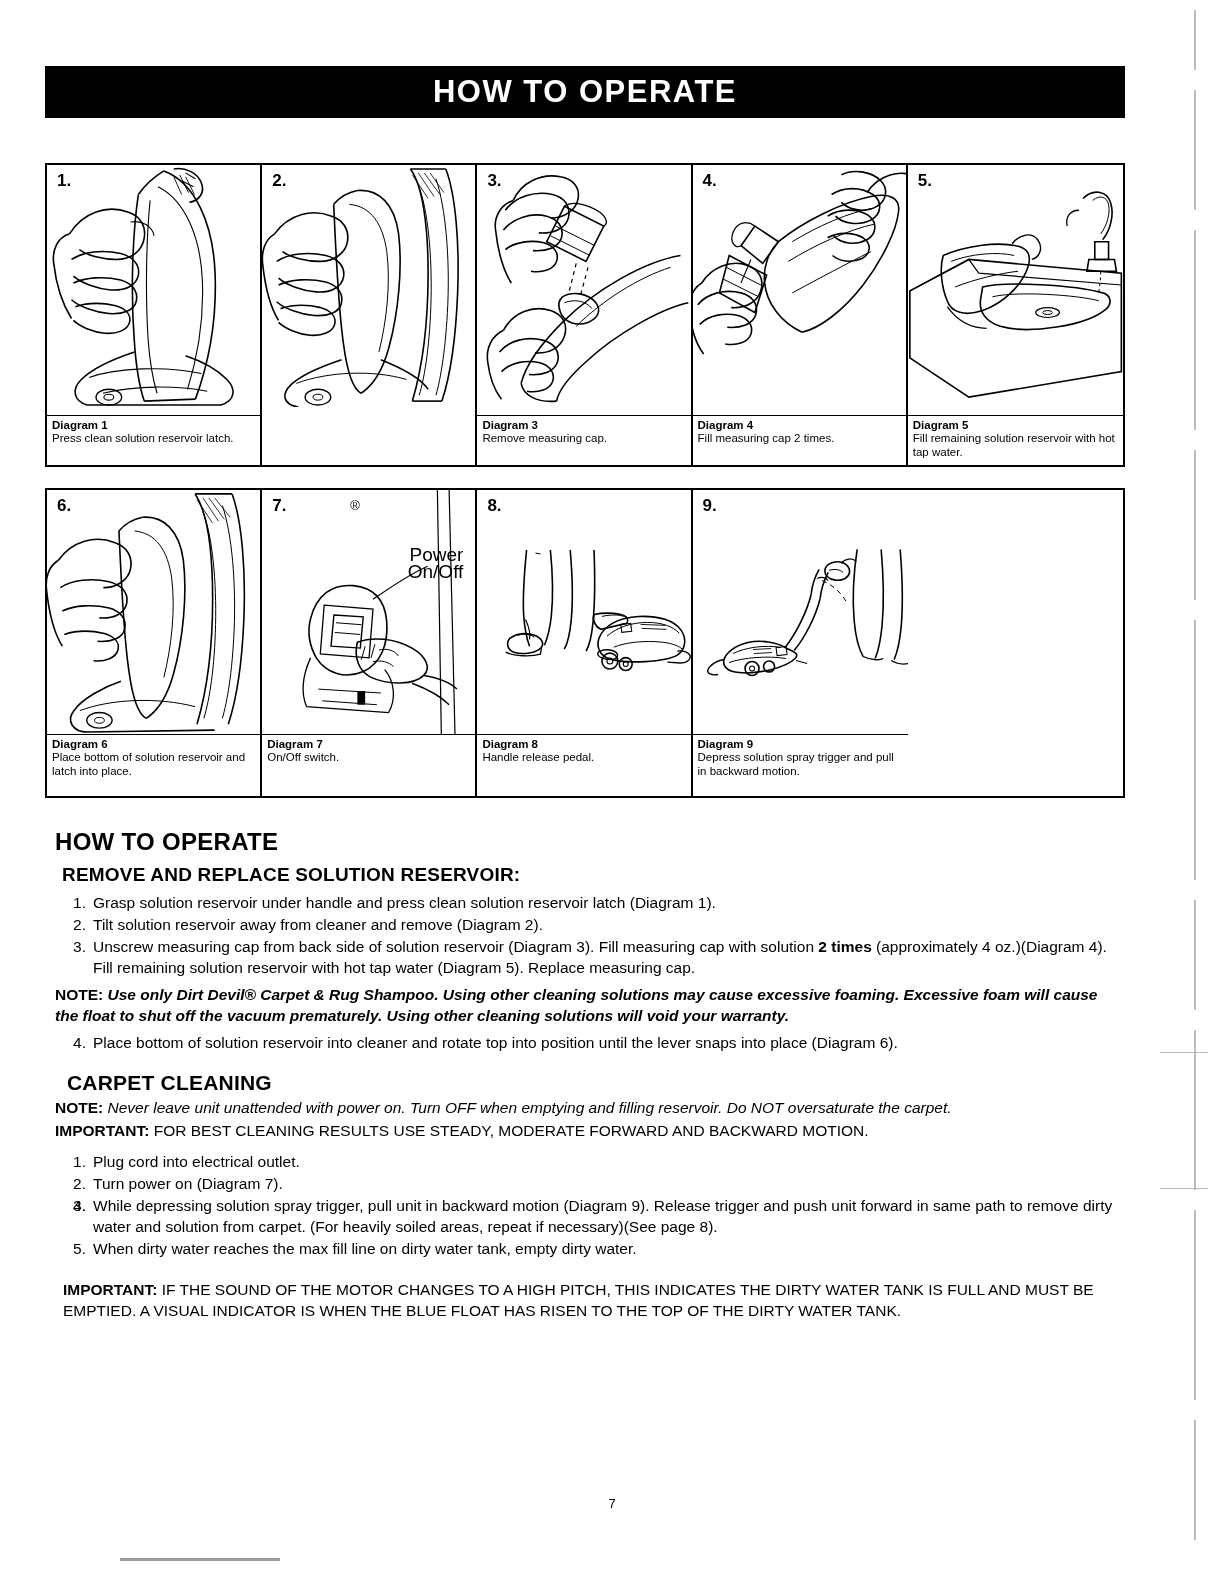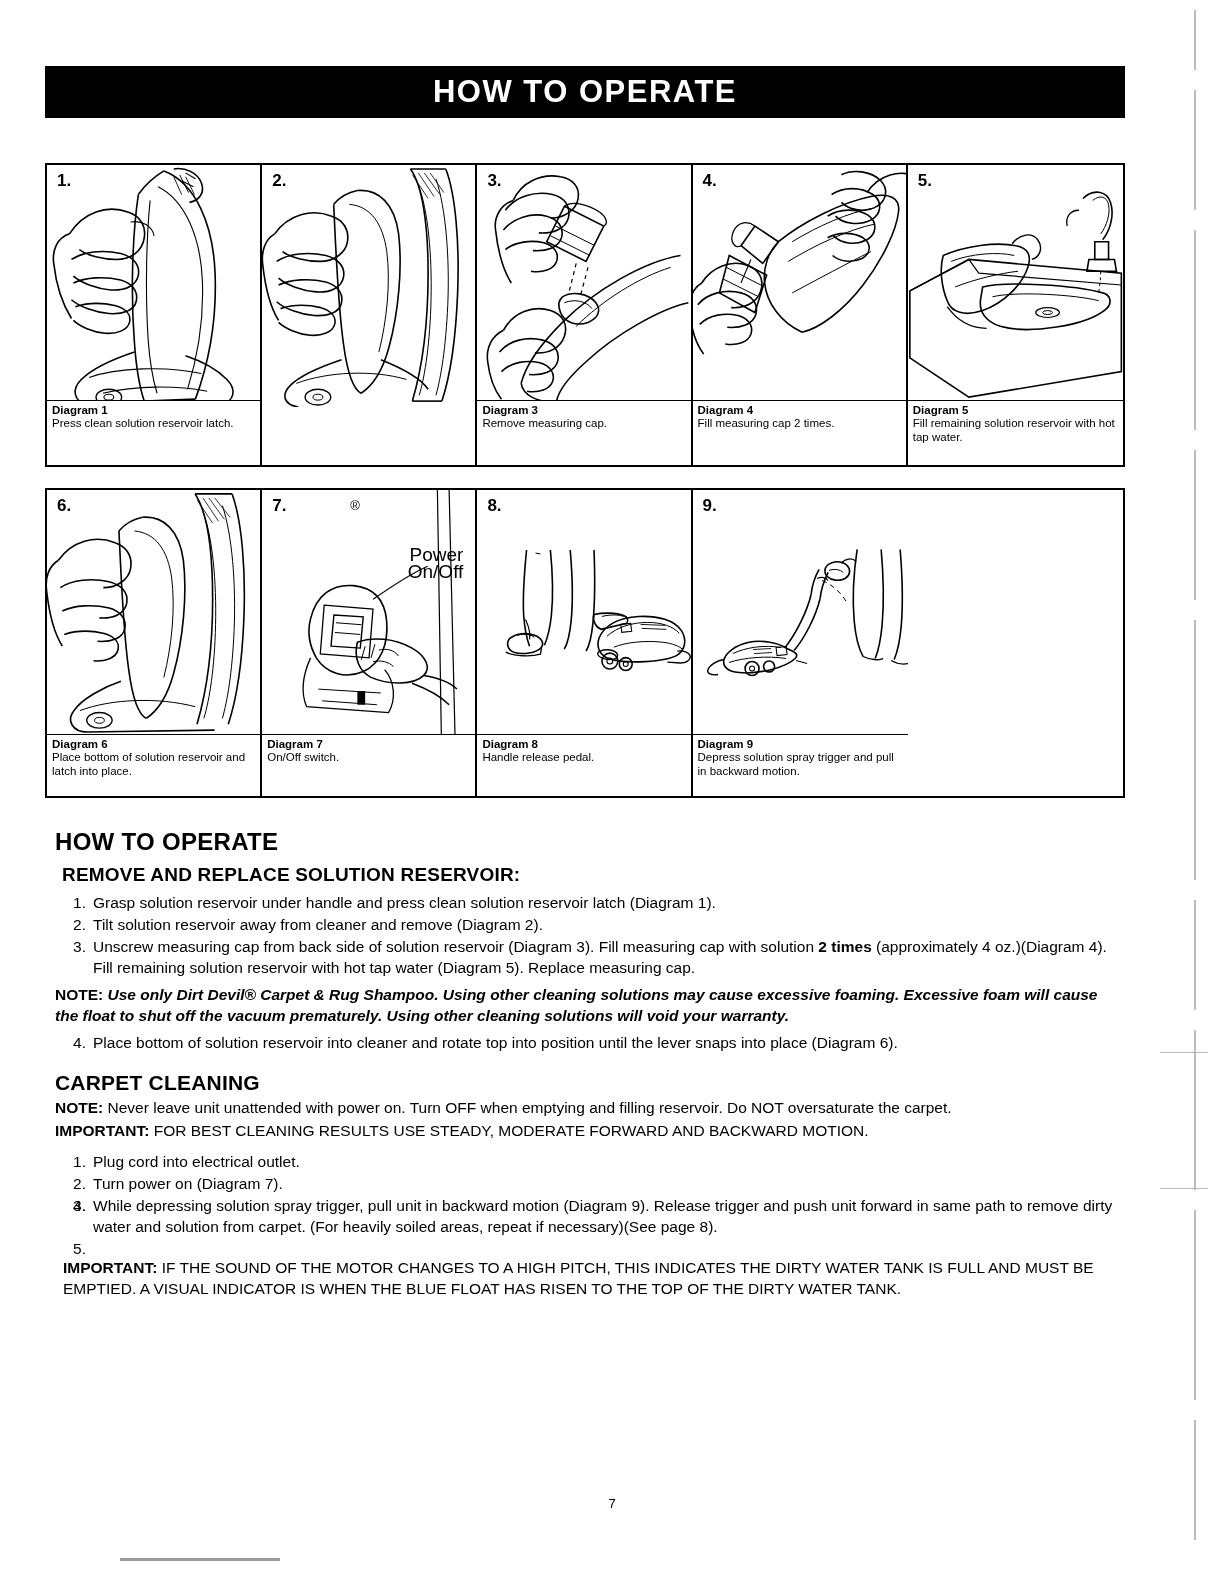--- a/index.html
+++ b/index.html
@@ -79,21 +79,21 @@
     position: absolute;
     left: 0; top: 0; right: 0;
     bottom: 58px;
     overflow: hidden;
   }
   #row2 .art { bottom: 62px; }
 
   .caption {
     position: absolute;
     left: 0; right: 0; bottom: 0;
-    height: 65px;
+    height: 50px;
     padding: 2px 4px 0 5px;
     box-sizing: border-box;
     border-top: 1px solid #000;
     background: #fff;
   }
   #row2 .caption { height: 62px; }
   .caption-title {
     font-size: 11.5px;
     font-weight: bold;
     line-height: 14px;
@@ -118,21 +118,21 @@
   }
   h2.sub-title {
     font-size: 19px;
     font-weight: bold;
     margin: 0 0 6px 7px;
     letter-spacing: 0.2px;
   }
   h2.sub-title-2 {
     font-size: 21px;
     font-weight: bold;
-    margin: 18px 0 2px 0;
+    margin: 18px 0 2px 12px;
     letter-spacing: 0.2px;
   }
   ol.steps {
     margin: 0 0 0 0;
     padding: 0 0 0 0;
     list-style: none;
     counter-reset: stepcount;
   }
   ol.steps li {
     font-size: 15.5px;
@@ -148,21 +148,21 @@
     width: 26px;
     text-align: right;
   }
   .note-block {
     font-size: 15.5px;
     line-height: 21px;
     margin: 6px 0 6px 0;
   }
   .note-block .lead { font-weight: bold; font-style: normal; }
   .note-block .ital { font-style: italic; font-weight: bold; }
-  .plain-note .ital2 { font-weight: normal; }
+  .plain-note .ital2 { font-style: italic; font-weight: normal; }
   .plain-note { font-size: 15.5px; line-height: 21px; margin: 2px 0; }
   .plain-note .lead { font-weight: bold; }
   .imp-line { font-size: 15.5px; line-height: 21px; margin: 1px 0 10px 0; }
   .imp-line .lead { font-weight: bold; }
   .final-important {
     font-size: 15.5px;
     line-height: 21px;
     margin-top: 20px;
     margin-left: 8px;
   }
@@ -639,21 +639,21 @@
       <li>
         <span class="num">2.</span><span>Turn power on (Diagram 7).</span>
       </li>
       <li>
         <span class="num">3.</span>
       </li>
       <li>
         <span class="num">4.</span><span>While depressing solution spray trigger, pull unit in backward motion (Diagram 9). Release trigger and push unit forward in same path to remove dirty water and solution from carpet. (For heavily soiled areas, repeat if necessary)(See page 8).</span>
       </li>
       <li>
-        <span class="num">5.</span>
+        <span class="num">5.</span><span>When dirty water reaches the max fill line on dirty water tank, empty dirty water.</span>
       </li>
     </ol>
 
     <p class="final-important">
       <span class="lead">IMPORTANT:</span>
       <span>IF THE SOUND OF THE MOTOR CHANGES TO A HIGH PITCH, THIS INDICATES THE DIRTY WATER TANK IS FULL AND MUST BE EMPTIED. A VISUAL INDICATOR IS WHEN THE BLUE FLOAT HAS RISEN TO THE TOP OF THE DIRTY WATER TANK.</span>
     </p>
   </div>
 
   <div class="page-number">7</div>

